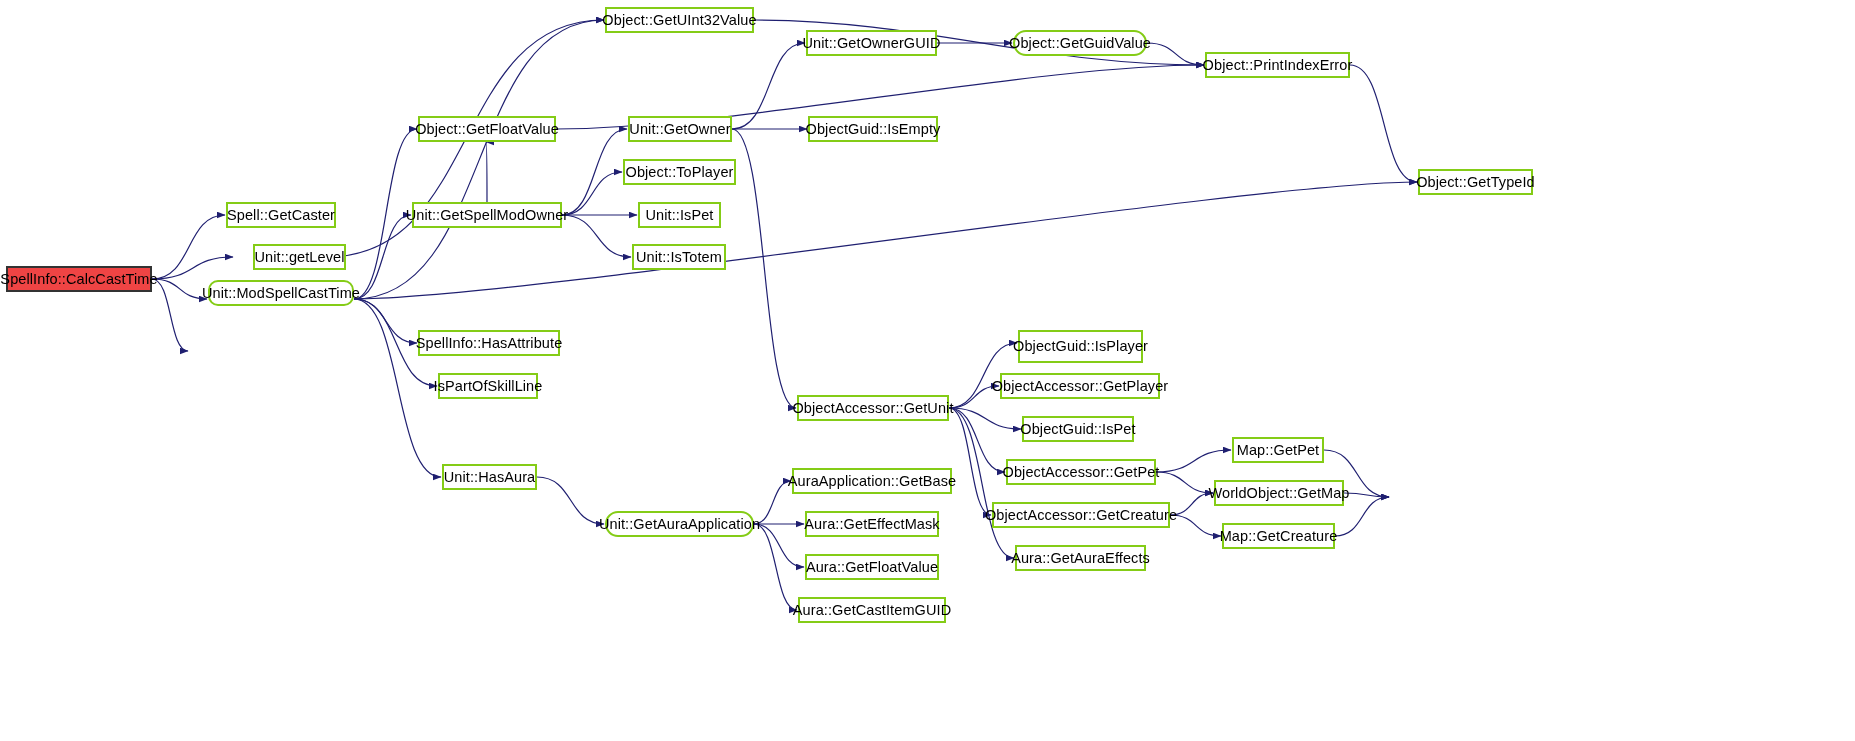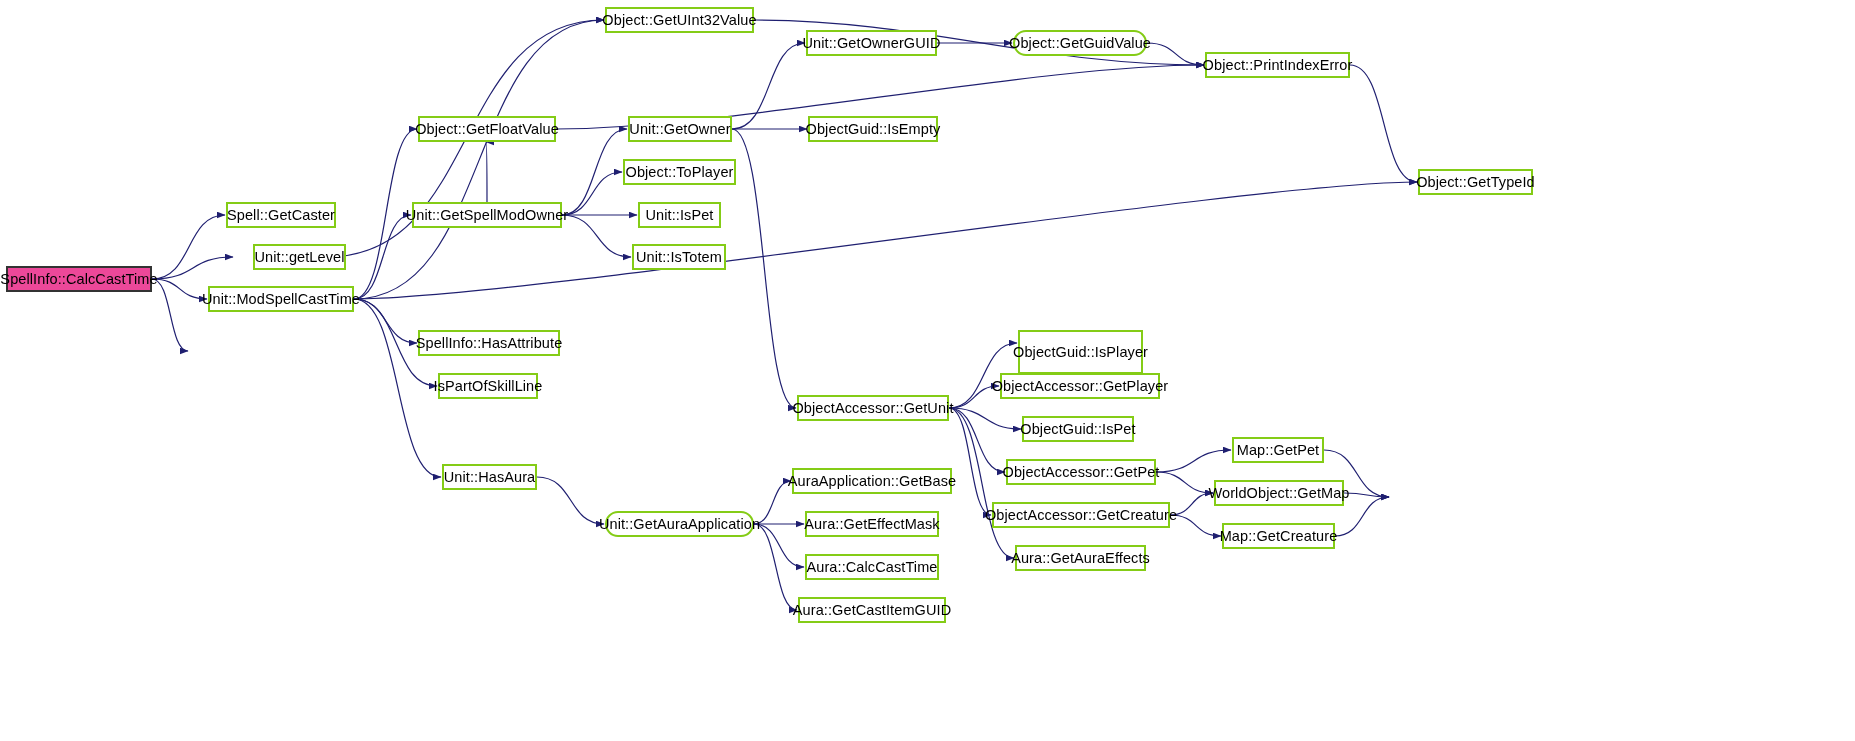--- a/index.html
+++ b/index.html
@@ -36,21 +36,21 @@
     line-height: 1.12;
     display: flex;
     align-items: center;
     justify-content: center;
     text-align: left;
     white-space: pre-line;
     letter-spacing: 0.1px;
     z-index: 5;
   }
   .node.root {
-    background: #ec4899;
+    background: #ef4444;
     border-color: #333333;
   }
 </style>
 </head>
 <body>
 
 <div id="graph">
   <svg id="edges" viewBox="0 0 1855 741">
       <defs>
         <marker id="ah" markerWidth="9" markerHeight="7" refX="8.4" refY="3.5" orient="auto" markerUnits="userSpaceOnUse">
@@ -97,44 +97,44 @@
       <path d="M1335,536 C1365.25,536 1359.75,497 1389,497" fill="none" stroke="#1f1f70" stroke-width="1.2" marker-end="url(#ah)"></path>
       <path d="M537,477 C574.4,477 567.6,524 604,524" fill="none" stroke="#1f1f70" stroke-width="1.2" marker-end="url(#ah)"></path>
       <path d="M754,524 C774.9,524 771.1,481 791,481" fill="none" stroke="#1f1f70" stroke-width="1.2" marker-end="url(#ah)"></path>
       <path d="M754,524 L804,524" fill="none" stroke="#1f1f70" stroke-width="1.2" marker-end="url(#ah)"></path>
       <path d="M754,524 C782.05,524 776.95,567 804,567" fill="none" stroke="#1f1f70" stroke-width="1.2" marker-end="url(#ah)"></path>
       <path d="M754,524 C778.2,524 773.8,610 797,610" fill="none" stroke="#1f1f70" stroke-width="1.2" marker-end="url(#ah)"></path>
     </svg>
 <div class="node root" style="left: 6px; top: 266px; width: 146px; height: 26px;">SpellInfo::CalcCastTime</div>
     <div class="node" style="left: 226px; top: 202px; width: 110px; height: 26px;">Spell::GetCaster</div>
     <div class="node" style="left: 217px; top: 244px; width: 93px; height: 26px; margin-left: 36px;">Unit::getLevel</div>
-    <div class="node" style="left: 208px; top: 286px; width: 146px; height: 26px;">Unit::ModSpellCastTime</div>
+    <div class="node" style="left: 208px; top: 280px; width: 146px; height: 26px; border-radius: 10px;">Unit::ModSpellCastTime</div>
     <div class="node" style="left: 605px; top: 7px; width: 149px; height: 26px;">Object::GetUInt32Value</div>
     <div class="node" style="left: 418px; top: 116px; width: 138px; height: 26px;">Object::GetFloatValue</div>
     <div class="node" style="left: 412px; top: 202px; width: 150px; height: 26px;">Unit::GetSpellModOwner</div>
     <div class="node" style="left: 418px; top: 330px; width: 142px; height: 26px;">SpellInfo::HasAttribute</div>
     <div class="node" style="left: 438px; top: 373px; width: 100px; height: 26px;">IsPartOfSkillLine</div>
     <div class="node" style="left: 442px; top: 464px; width: 95px; height: 26px;">Unit::HasAura</div>
     <div class="node" style="left: 628px; top: 116px; width: 104px; height: 26px;">Unit::GetOwner</div>
     <div class="node" style="left: 623px; top: 159px; width: 113px; height: 26px;">Object::ToPlayer</div>
     <div class="node" style="left: 638px; top: 202px; width: 83px; height: 26px;">Unit::IsPet</div>
     <div class="node" style="left: 632px; top: 244px; width: 94px; height: 26px;">Unit::IsTotem</div>
     <div class="node" style="left: 806px; top: 30px; width: 131px; height: 26px;">Unit::GetOwnerGUID</div>
     <div class="node" style="left: 808px; top: 116px; width: 130px; height: 26px;">ObjectGuid::IsEmpty</div>
     <div class="node" style="left: 1013px; top: 30px; width: 134px; height: 26px; border-radius: 13px;">Object::GetGuidValue</div>
     <div class="node" style="left: 1205px; top: 52px; width: 145px; height: 26px;">Object::PrintIndexError</div>
     <div class="node" style="left: 1418px; top: 169px; width: 115px; height: 26px;">Object::GetTypeId</div>
     <div class="node" style="left: 797px; top: 395px; width: 152px; height: 26px;">ObjectAccessor::GetUnit</div>
-    <div class="node" style="left: 1018px; top: 330px; width: 125px; height: 44px;">ObjectGuid::IsPlayer</div>
+    <div class="node" style="left: 1018px; top: 330px; width: 125px; height: 33px;">ObjectGuid::IsPlayer</div>
     <div class="node" style="left: 1000px; top: 373px; width: 160px; height: 26px;">ObjectAccessor::GetPlayer</div>
     <div class="node" style="left: 1022px; top: 416px; width: 112px; height: 26px;">ObjectGuid::IsPet</div>
     <div class="node" style="left: 1006px; top: 459px; width: 150px; height: 26px;">ObjectAccessor::GetPet</div>
     <div class="node" style="left: 992px; top: 502px; width: 178px; height: 26px;">ObjectAccessor::GetCreature</div>
     <div class="node" style="left: 1015px; top: 545px; width: 131px; height: 26px;">Aura::GetAuraEffects</div>
     <div class="node" style="left: 1232px; top: 437px; width: 92px; height: 26px;">Map::GetPet</div>
     <div class="node" style="left: 1214px; top: 480px; width: 130px; height: 26px;">WorldObject::GetMap</div>
     <div class="node" style="left: 1222px; top: 523px; width: 113px; height: 26px;">Map::GetCreature</div>
     <div class="node" style="left: 792px; top: 468px; width: 160px; height: 26px;">AuraApplication::GetBase</div>
     <div class="node" style="left: 605px; top: 511px; width: 149px; height: 26px; border-radius: 13px;">Unit::GetAuraApplication</div>
     <div class="node" style="left: 805px; top: 511px; width: 134px; height: 26px;">Aura::GetEffectMask</div>
-    <div class="node" style="left: 805px; top: 554px; width: 134px; height: 26px;">Aura::CalcCastTime</div>
+    <div class="node" style="left: 805px; top: 554px; width: 134px; height: 26px;">Aura::GetFloatValue</div>
     <div class="node" style="left: 798px; top: 597px; width: 148px; height: 26px;">Aura::GetCastItemGUID</div>
   </div>
 
 </body></html>

